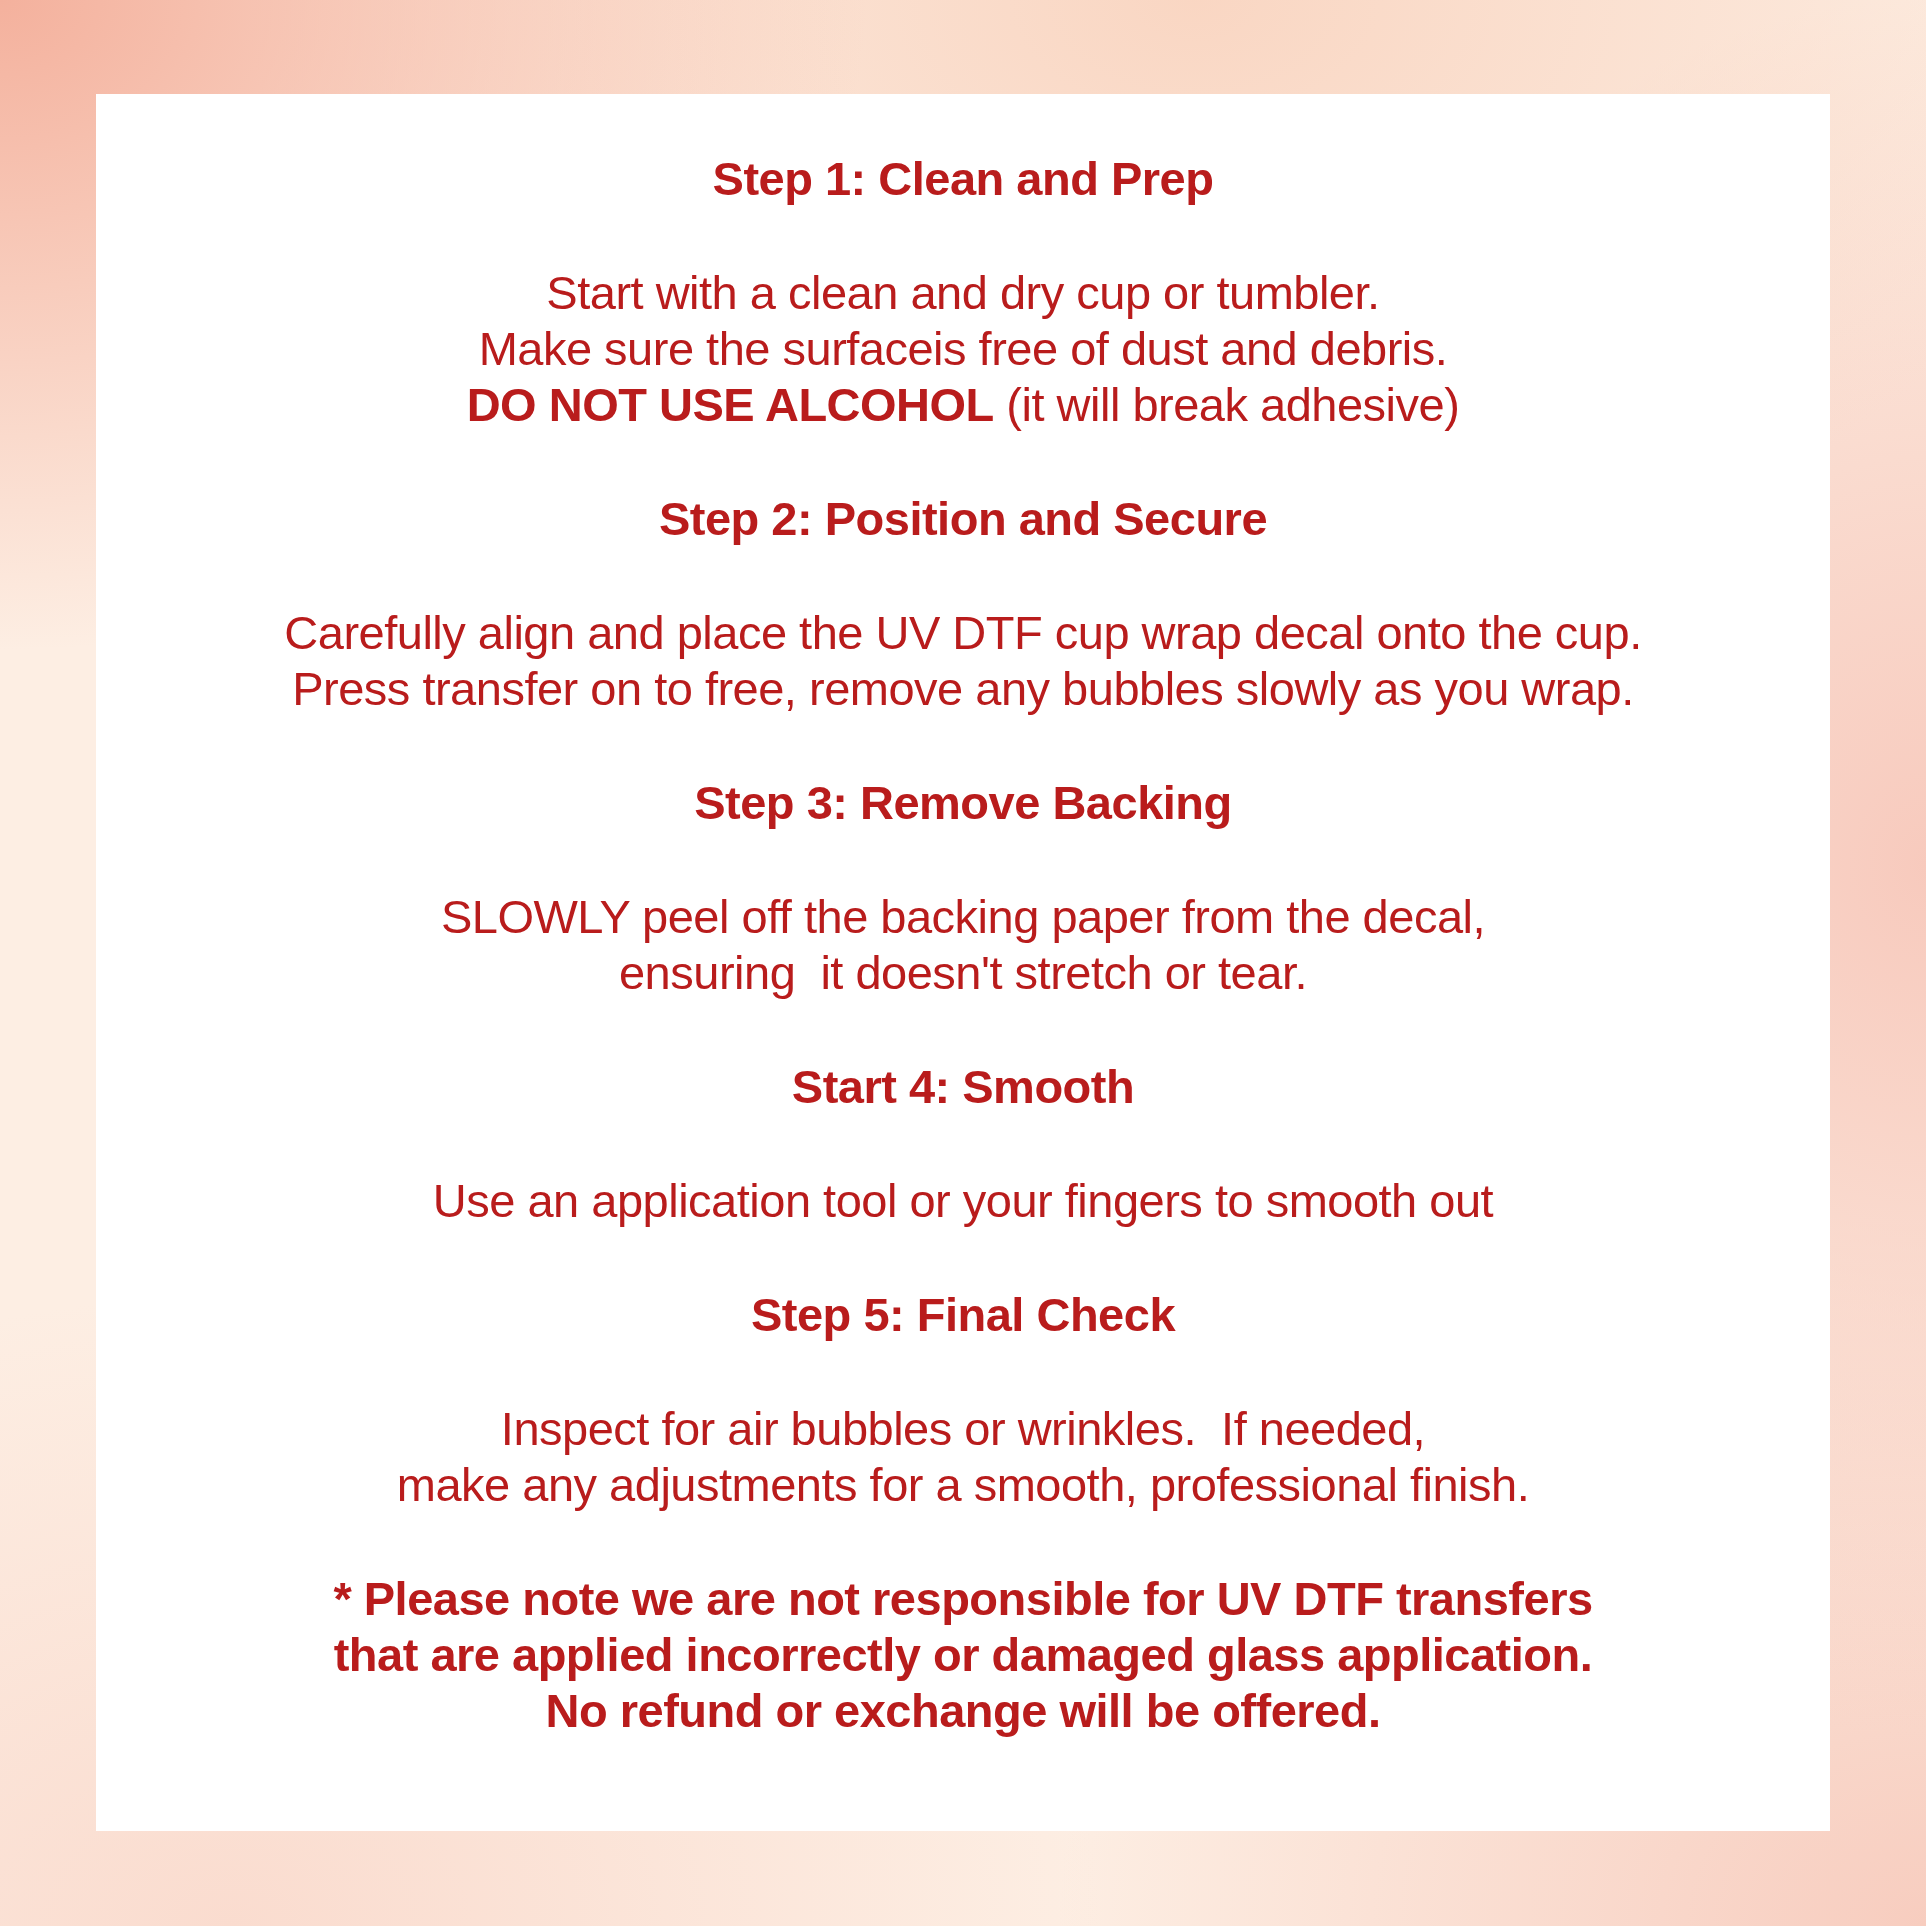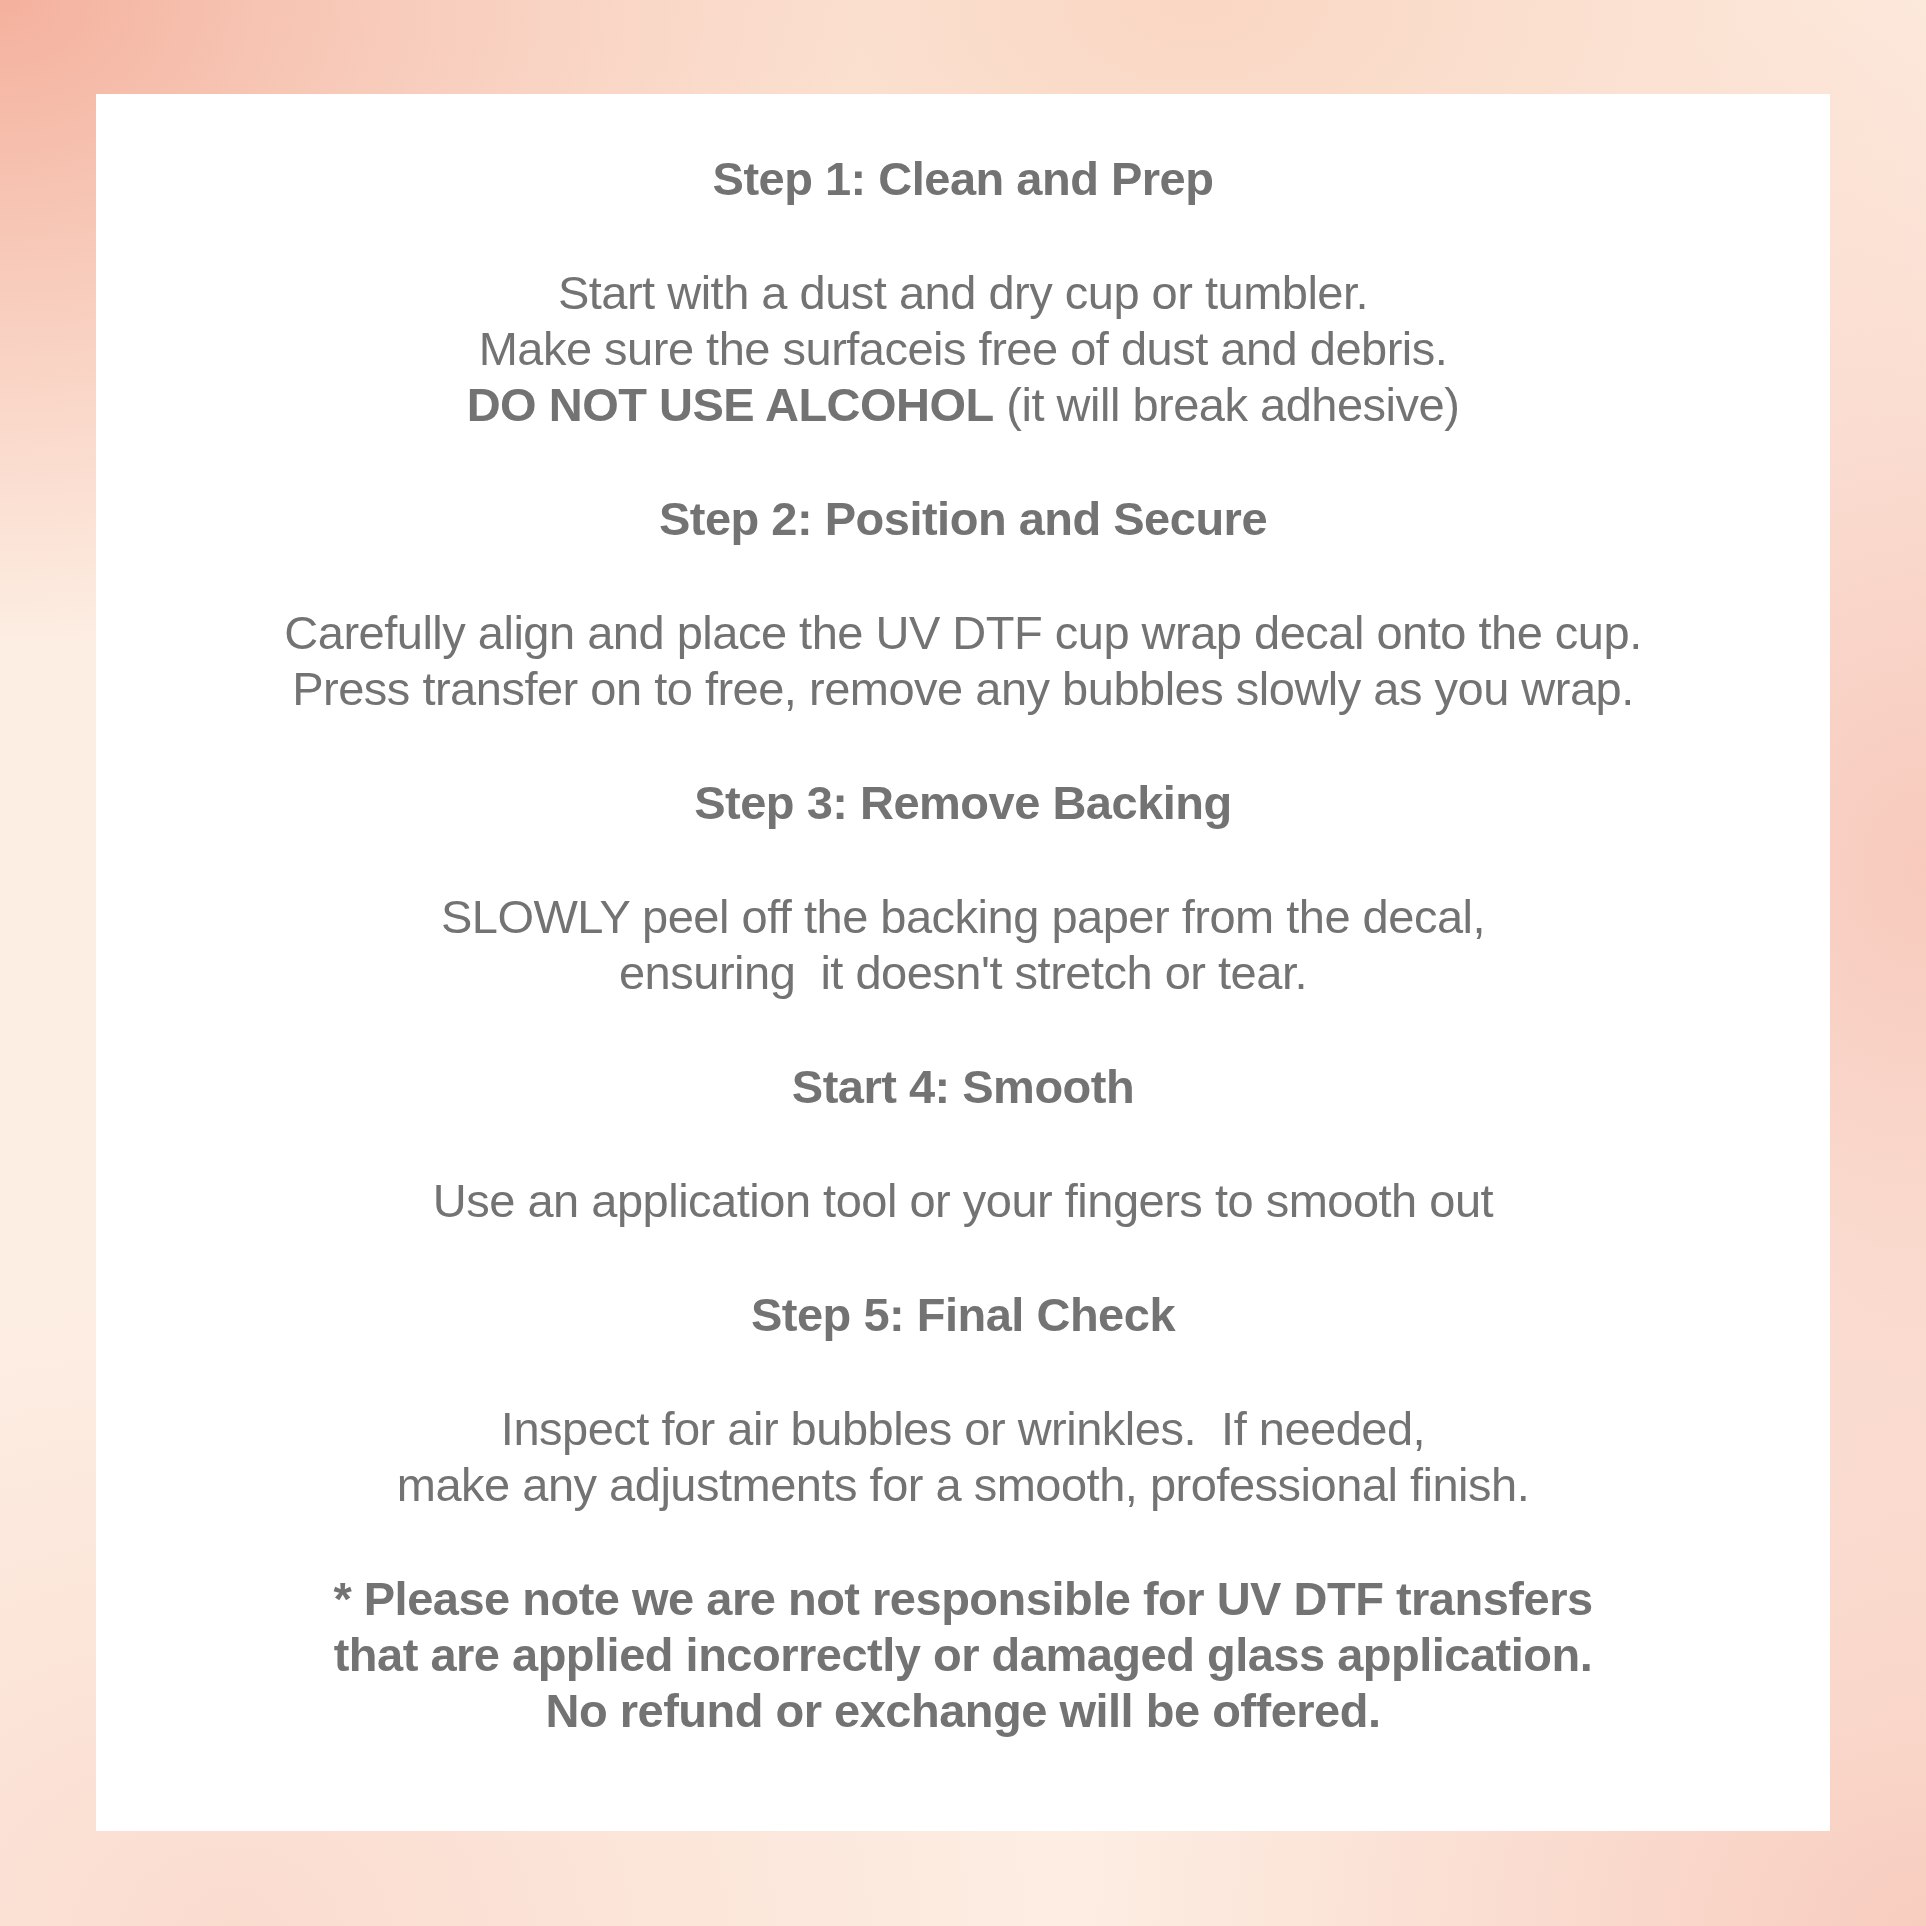--- a/index.html
+++ b/index.html
@@ -24,21 +24,21 @@
     top: 94px;
     width: 1734px;
     height: 1737px;
     background: #ffffff;
   }
   .content {
     width: 100%;
     height: 100%;
     padding: 57px 38px 24px;
     text-align: center;
-    color: #737373;
+    color: #b91c1c;
   }
   .content > * + * { margin-top: 58px; }
   .step-heading {
     font-size: 47px;
     line-height: 56px;
     font-weight: 700;
     letter-spacing: -0.5px;
   }
   .para { font-size: 47px; line-height: 56px; letter-spacing: -0.5px; }
   .line { white-space: pre-wrap; }
@@ -47,21 +47,21 @@
 </style>
 </head>
 <body>
 
 <div class="page">
   <div class="card">
     <div class="content">
 
       <div class="step-heading">Step 1: Clean and Prep</div>
       <div class="para">
-        <div class="line">Start with a dust and dry cup or tumbler.</div>
+        <div class="line">Start with a clean and dry cup or tumbler.</div>
         <div class="line">Make sure the surfaceis free of dust and debris.</div>
         <div class="line"><span class="b">DO NOT USE ALCOHOL</span><span> (it will break adhesive)</span></div>
       </div>
 
       <div class="step-heading">Step 2: Position and Secure</div>
       <div class="para">
         <div class="line">Carefully align and place the UV DTF cup wrap decal onto the cup.</div>
         <div class="line">Press transfer on to free, remove any bubbles slowly as you wrap.</div>
       </div>
 

